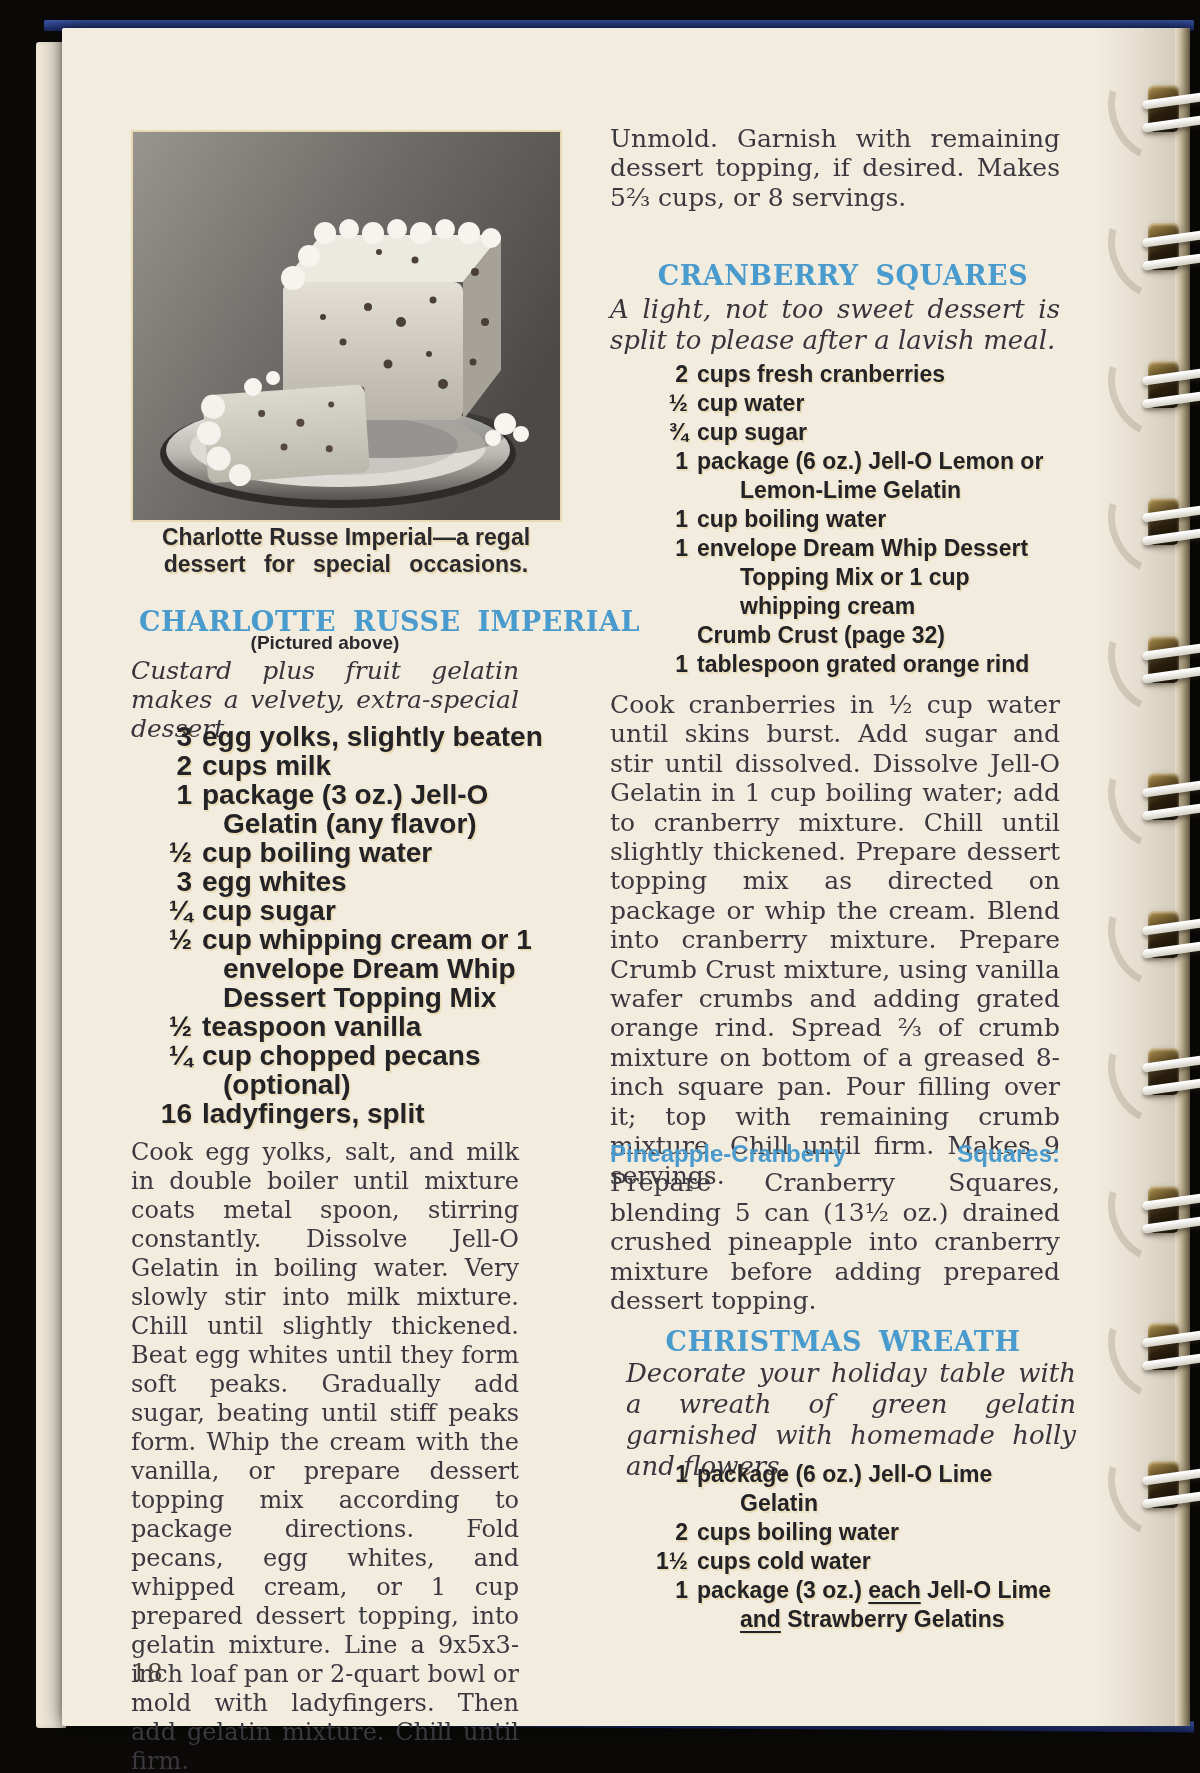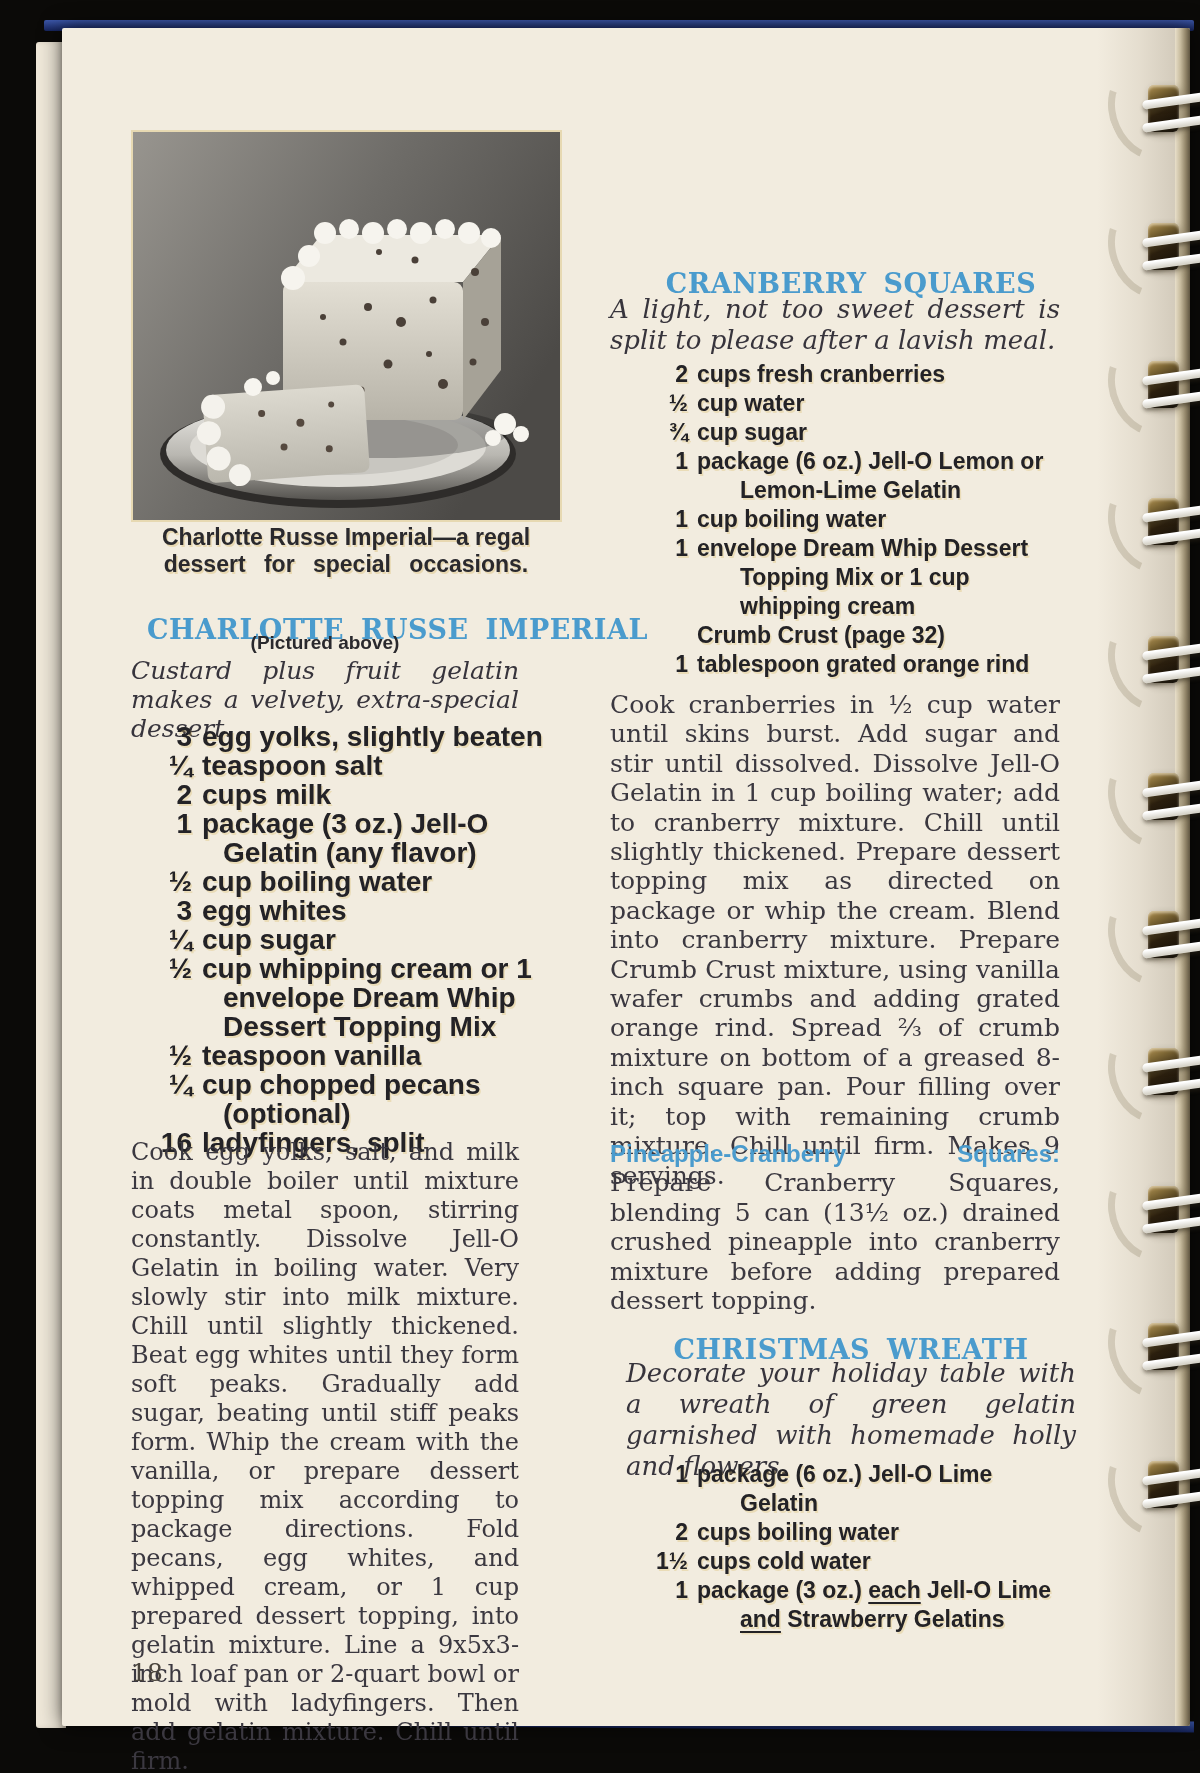--- a/index.html
+++ b/index.html
@@ -56,21 +56,21 @@
     color:#3b3840;text-align:justify;margin:0;
   }
   .lc-body{font-size:24px;line-height:29px;}
   .rc-body{font-size:25px;line-height:29.4px;}
   .desc{
     color:#37343c;font-style:italic;text-align:justify;margin:0;
   }
   .lc-desc{font-size:25px;line-height:29px;}
   .rc-desc{font-size:26px;line-height:31px;}
   .heading{
-    color:#4a9bcd;font-weight:bold;text-align:center;margin:16px;
+    color:#4a9bcd;font-weight:bold;text-align:center;margin:8px;
     font-size:27px;letter-spacing:.5px;word-spacing:7px;white-space:nowrap;
   }
   .subtitle{
     font-family:"Liberation Sans",sans-serif;font-weight:bold;
     font-size:19px;color:#2a292d;text-align:center;
   }
   .caption{
     font-family:"Liberation Sans",sans-serif;font-weight:bold;
     font-size:23px;line-height:27px;color:#2a292d;text-align:center;
     text-shadow:1.5px 1.5px 0 rgba(214,181,93,.35);
@@ -204,36 +204,36 @@
     <div>Charlotte Russe Imperial—a regal</div>
     <div class="cap2">dessert for special occasions.</div>
   </div>
 
   <h2 class="abs heading" style="left:69px;top:570px;width:388px;">CHARLOTTE RUSSE IMPERIAL</h2>
   <div class="abs subtitle" style="left:69px;top:604px;width:388px;">(Pictured above)</div>
   <p class="abs desc lc-desc" style="left:69px;top:628px;width:388px;">Custard plus fruit gelatin makes a velvety, extra-special dessert.</p>
 
   <ul class="abs ing ing-left" style="left:69px;top:694px;width:412px;">
     <li><span class="qty">3</span><span>egg yolks, slightly beaten</span></li>
-    <li><span class="qty">¼</span><span>teaspoon salt</span></li>
     <li><span class="qty">2</span><span>cups milk</span></li>
     <li><span class="qty">1</span><span>package (3 oz.) Jell-O Gelatin (any flavor)</span></li>
     <li><span class="qty">½</span><span>cup boiling water</span></li>
     <li><span class="qty">3</span><span>egg whites</span></li>
     <li><span class="qty">¼</span><span>cup sugar</span></li>
     <li><span class="qty">½</span><span>cup whipping cream or 1 envelope Dream Whip Dessert Topping Mix</span></li>
     <li><span class="qty">½</span><span>teaspoon vanilla</span></li>
     <li><span class="qty">¼</span><span>cup chopped pecans (optional)</span></li>
     <li><span class="qty">16</span><span>ladyfingers, split</span></li>
   </ul>
 
   <p class="abs body-text lc-body" style="left:69px;top:1110px;width:388px;">Cook egg yolks, salt, and milk in double boiler until mixture coats metal spoon, stirring constantly. Dissolve Jell-O Gelatin in boiling water. Very slowly stir into milk mixture. Chill until slightly thickened. Beat egg whites until they form soft peaks. Gradually add sugar, beating until stiff peaks form. Whip the cream with the vanilla, or prepare dessert topping mix according to package directions. Fold pecans, egg whites, and whipped cream, or 1 cup prepared dessert topping, into gelatin mixture. Line a 9x5x3-inch loaf pan or 2-quart bowl or mold with ladyfingers. Then add gelatin mixture. Chill until firm.</p>
 
   <div class="abs page-number" style="left:69px;top:1630px;">18</div>
 
+  <p class="abs body-text rc-body" style="left:548px;top:96px;width:450px;">Unmold. Garnish with remaining dessert topping, if desired. Makes 5⅔ cups, or 8 servings.</p>
 
   <h2 class="abs heading" style="left:548px;top:224px;width:450px;">CRANBERRY SQUARES</h2>
   <p class="abs desc rc-desc" style="left:548px;top:266px;width:450px;">A light, not too sweet dessert is split to please after a lavish meal.</p>
 
   <ul class="abs ing ing-right" style="left:548px;top:332px;width:462px;">
     <li><span class="qty">2</span><span>cups fresh cranberries</span></li>
     <li><span class="qty">½</span><span>cup water</span></li>
     <li><span class="qty">¾</span><span>cup sugar</span></li>
     <li><span class="qty">1</span><span>package (6 oz.) Jell-O Lemon or Lemon-Lime Gelatin</span></li>
     <li><span class="qty">1</span><span>cup boiling water</span></li>

